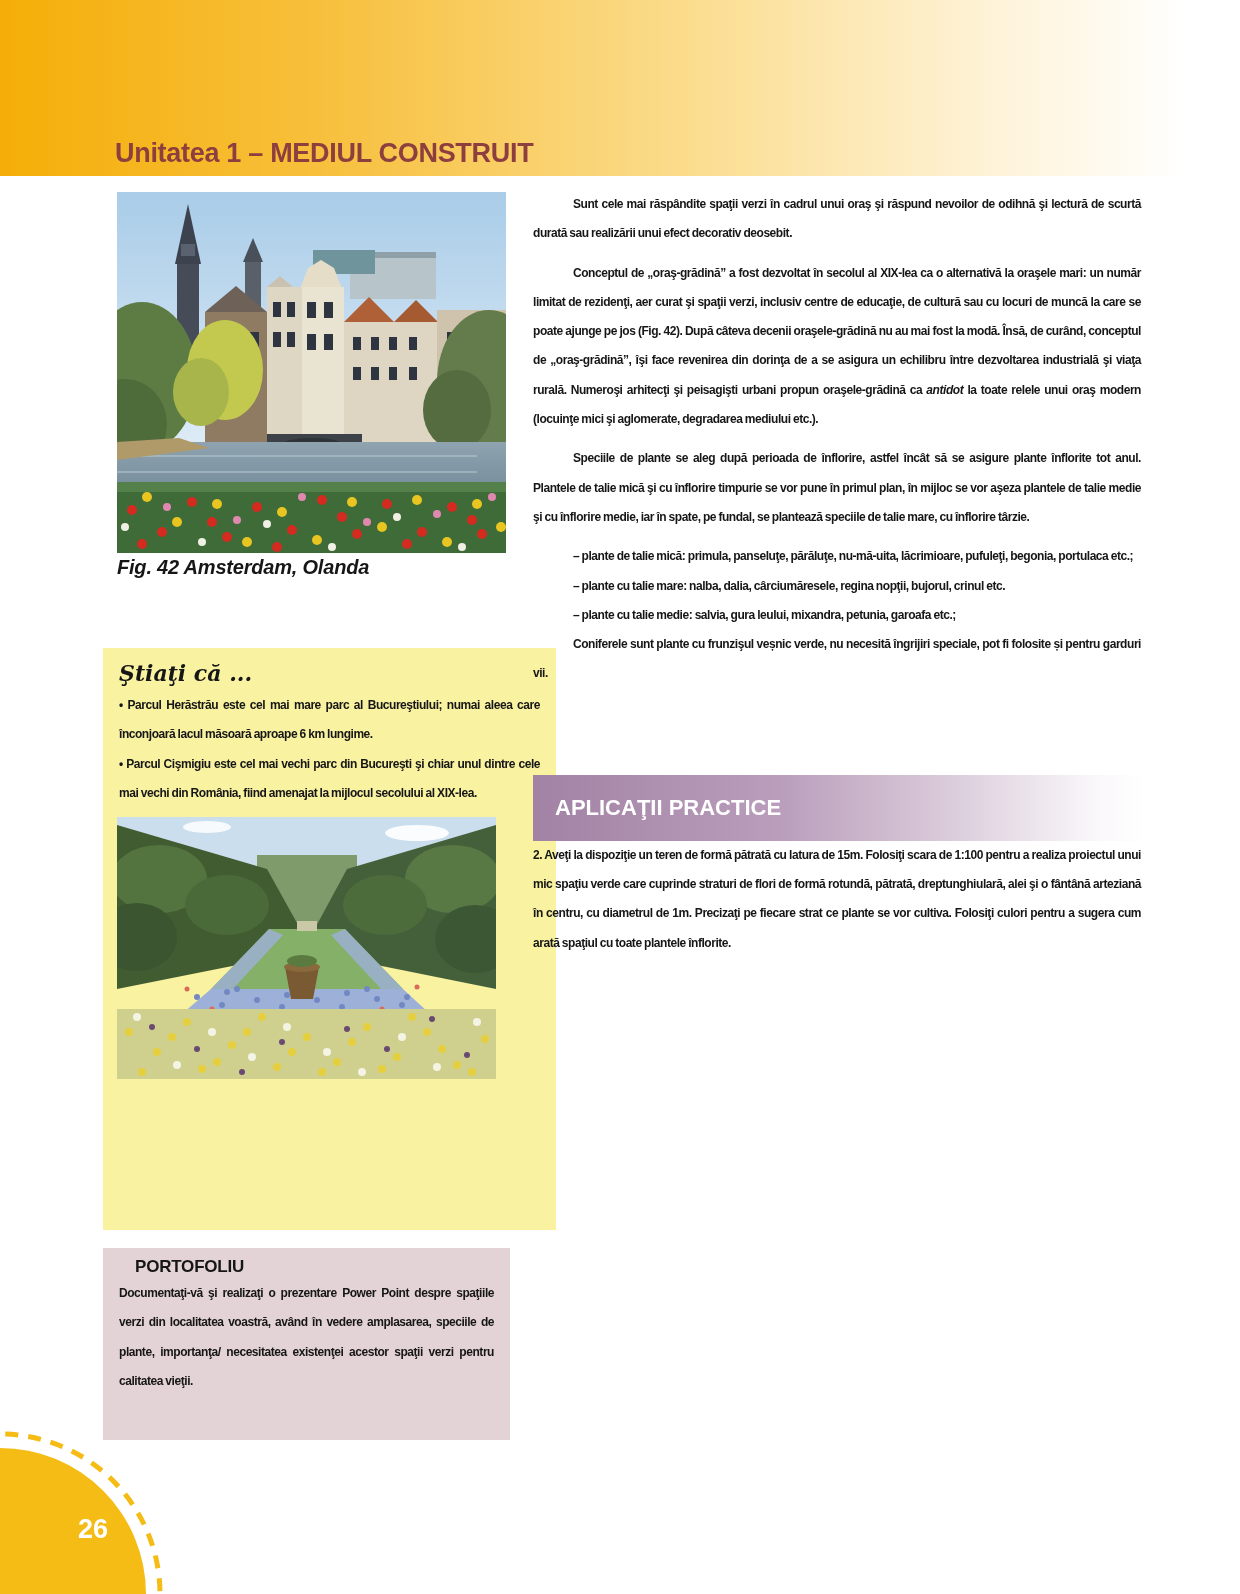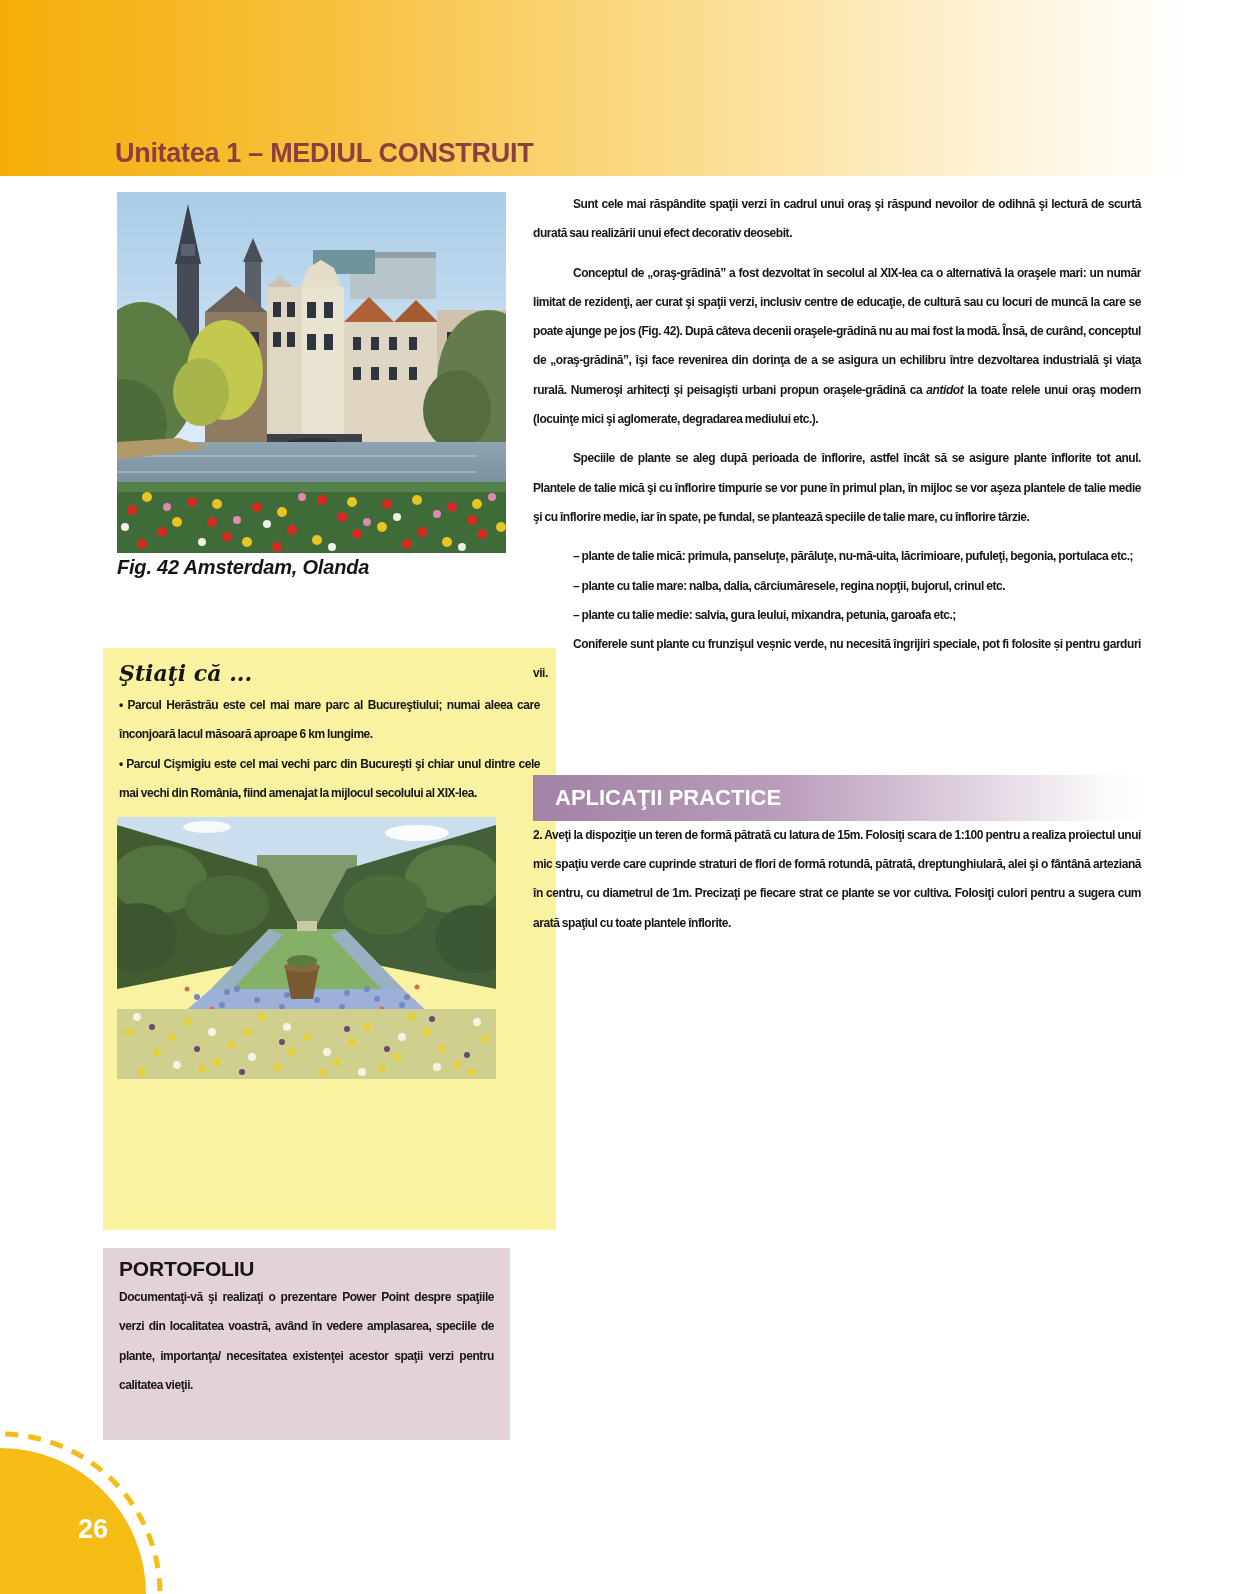--- a/index.html
+++ b/index.html
@@ -40,32 +40,32 @@
     font-family:"DejaVu Serif", serif;
     font-size:22px; font-weight:bold; font-style:italic; margin:0 0 5px 0;
   }
   .know-item { margin:0; }
   .park-photo { display:block; margin:9px 0 0 -2px; }
 
   .portfolio-box {
     position:absolute; left:103px; top:1248px; width:407px; height:192px;
     background:#e3d3d7; box-sizing:border-box; padding:9px 16px;
   }
-  .portfolio-heading { font-size:21px; font-weight:bold; margin:0 0 2px 0; letter-spacing:-0.2px; }
+  .portfolio-heading { font-size:17px; font-weight:bold; margin:0 0 2px 16px; letter-spacing:-0.2px; }
   .portfolio-body { margin:0; }
 
   
   .right-col { position:absolute; left:533px; top:190px; width:608px; }
   .para { margin:0 0 10px 0; text-indent:40px; }
   .li-para { margin:0; text-indent:40px; }
   .after-list { margin:0; text-indent:40px; }
   .italic-w { font-style:italic; }
 
   .practice-band {
-    width:612px; height:46px; margin-top:86px;
+    width:612px; height:66px; margin-top:86px;
     background:linear-gradient(90deg,#a282a5 0%,#b99dbb 40%,#ddcfdd 70%,#fbf9fb 93%,#ffffff 100%);
     display:flex; align-items:center; box-sizing:border-box; padding-left:22px;
   }
   .practice-heading { color:#ffffff; font-size:22px; font-weight:bold; letter-spacing:0; }
   .practice-item { margin:18px 0 0 0; text-indent:0; }
   .practice-item.second { margin-top:0; }
 
   
   .corner-circle { position:absolute; left:0; top:1420px; }
 </style>

